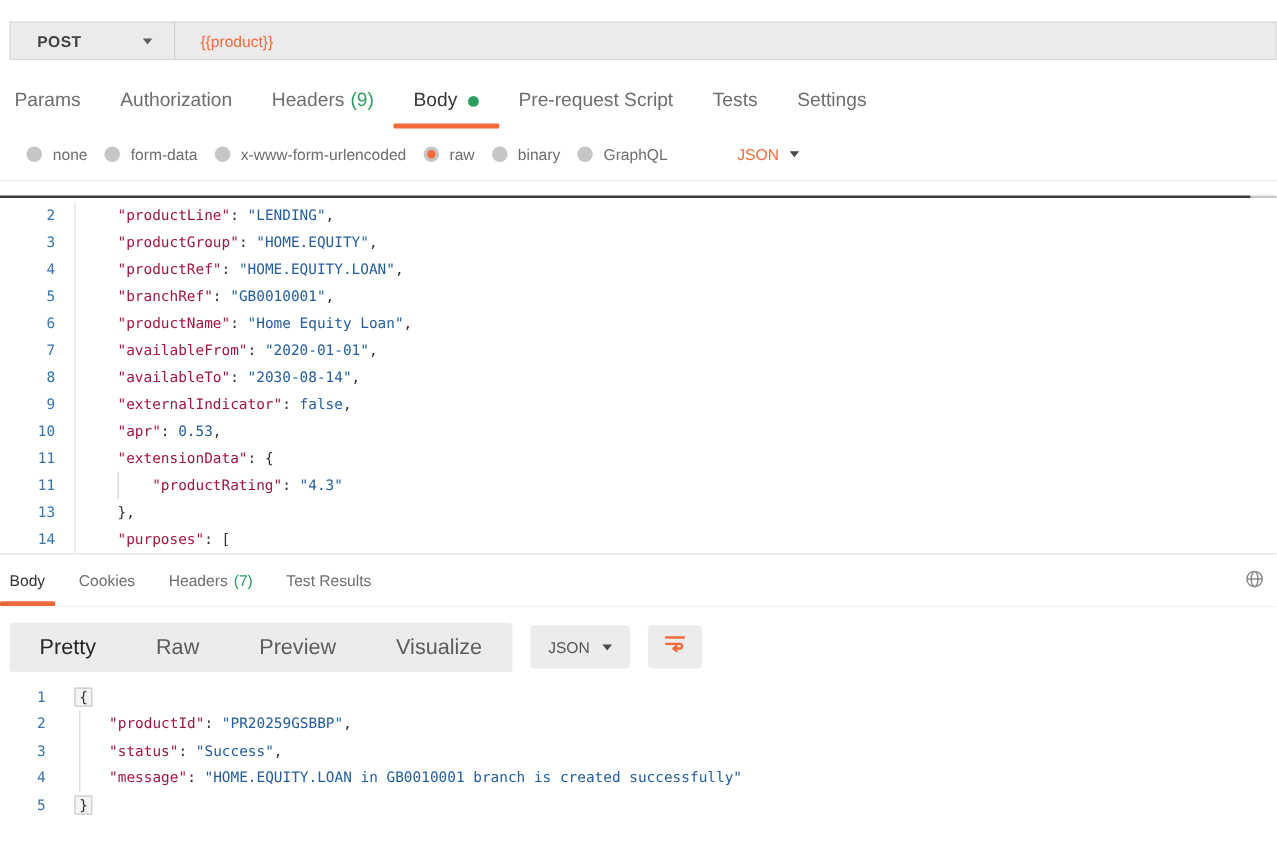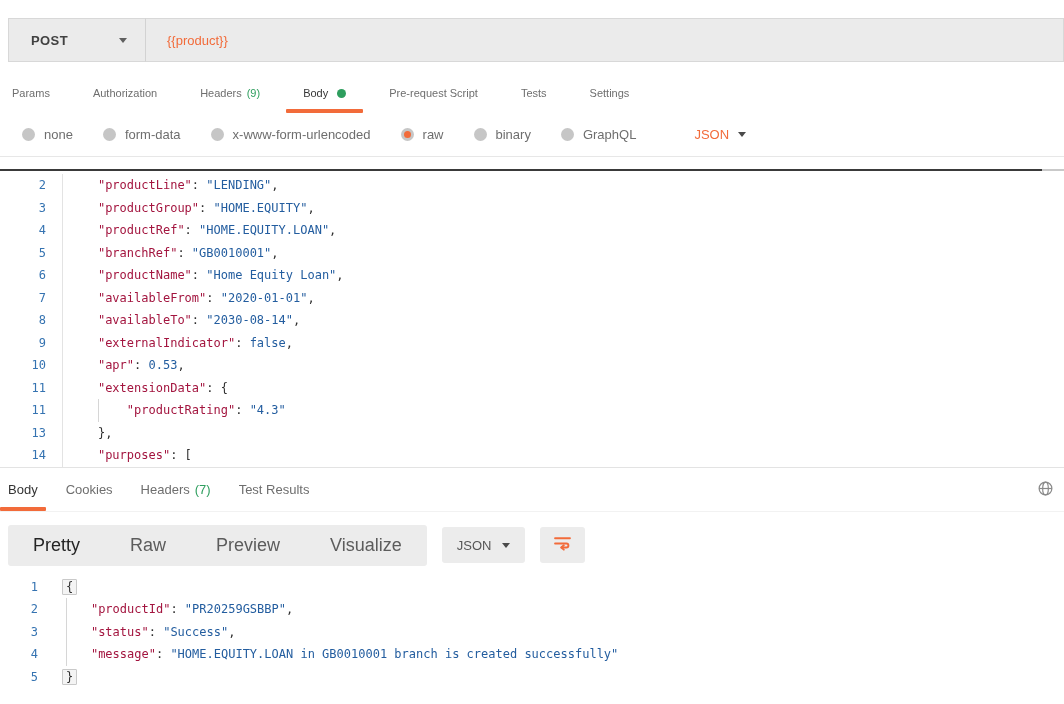--- a/index.html
+++ b/index.html
@@ -10,32 +10,32 @@
     --ln:#3573b1;
     --pun:#2f2f2f;
     --gray-text:#6e6e6e;
     --dark-text:#363636;
     --pill:#ececec;
   }
   *{box-sizing:border-box;margin:0;padding:0}
   html,body{width:1064px;height:704px;overflow:hidden;background:#fff;
     font-family:"Liberation Sans",sans-serif;-webkit-font-smoothing:antialiased}
   
-  .url-row{display:flex;margin:18px 0 0 8px;height:44px}
+  .url-row{display:flex;margin:18px 0 0 8px;height:32px}
   .method-select{width:137px;background:#ebebeb;border:1px solid #d8d8d8;border-right:none;
     display:flex;align-items:center;justify-content:space-between;padding:0 18px 0 22px;cursor:pointer}
   .method-label{font-size:13px;font-weight:700;color:#414141;letter-spacing:.4px}
   .url-input{flex:1;background:#ebebeb;border:1px solid #d8d8d8;border-left:1px solid #d2d2d2;
     display:flex;align-items:center;padding:0 14px 0 21px;font-size:13px;white-space:nowrap;overflow:hidden}
   .url-var{color:var(--orange)}
   .url-path{color:#7a7a7a}
   .caret{width:0;height:0;border-left:4.5px solid transparent;border-right:4.5px solid transparent;
     border-top:5.5px solid #5f5f5f;display:inline-block}
   
-  .req-tabs{display:flex;gap:43px;padding:25px 0 0 12px;font-size:11px;color:var(--gray-text)}
+  .req-tabs{display:flex;gap:33px;padding:25px 0 0 12px;font-size:16px;color:var(--gray-text)}
   .rtab{position:relative;padding-bottom:14px;display:flex;align-items:center;cursor:pointer}
   .rtab .cnt{color:var(--green);margin-left:5px}
   .rtab.active{color:var(--dark-text)}
   .rtab.active::after{content:"";position:absolute;left:-17px;right:-17px;bottom:0;height:4px;
     background:var(--orange);border-radius:1px}
   .gdot{width:9px;height:9px;border-radius:50%;background:var(--green);display:inline-block;margin-left:9px}
   
   .modes-row{display:flex;align-items:center;gap:30px;height:44px;padding-left:22px;
     border-bottom:1px solid #e7e7e7;font-size:13px;color:var(--gray-text)}
   .mode{display:flex;align-items:center;gap:9px;cursor:pointer}
@@ -119,21 +119,21 @@
       </div>
       <div class="rtab">
         <span class="lbl">Tests</span>
       </div>
       <div class="rtab">
         <span class="lbl">Settings</span>
       </div>
     </div>
 
   <div class="modes-row">
-    <span id="modes-mount" style="display:flex;gap:30px;align-items:flex-start">
+    <span id="modes-mount" style="display:flex;gap:14px;align-items:flex-start">
         <span class="mode">
           <i class="rc"></i>
           <span>none</span>
         </span>
         <span class="mode">
           <i class="rc"></i>
           <span>form-data</span>
         </span>
         <span class="mode">
           <i class="rc"></i>

